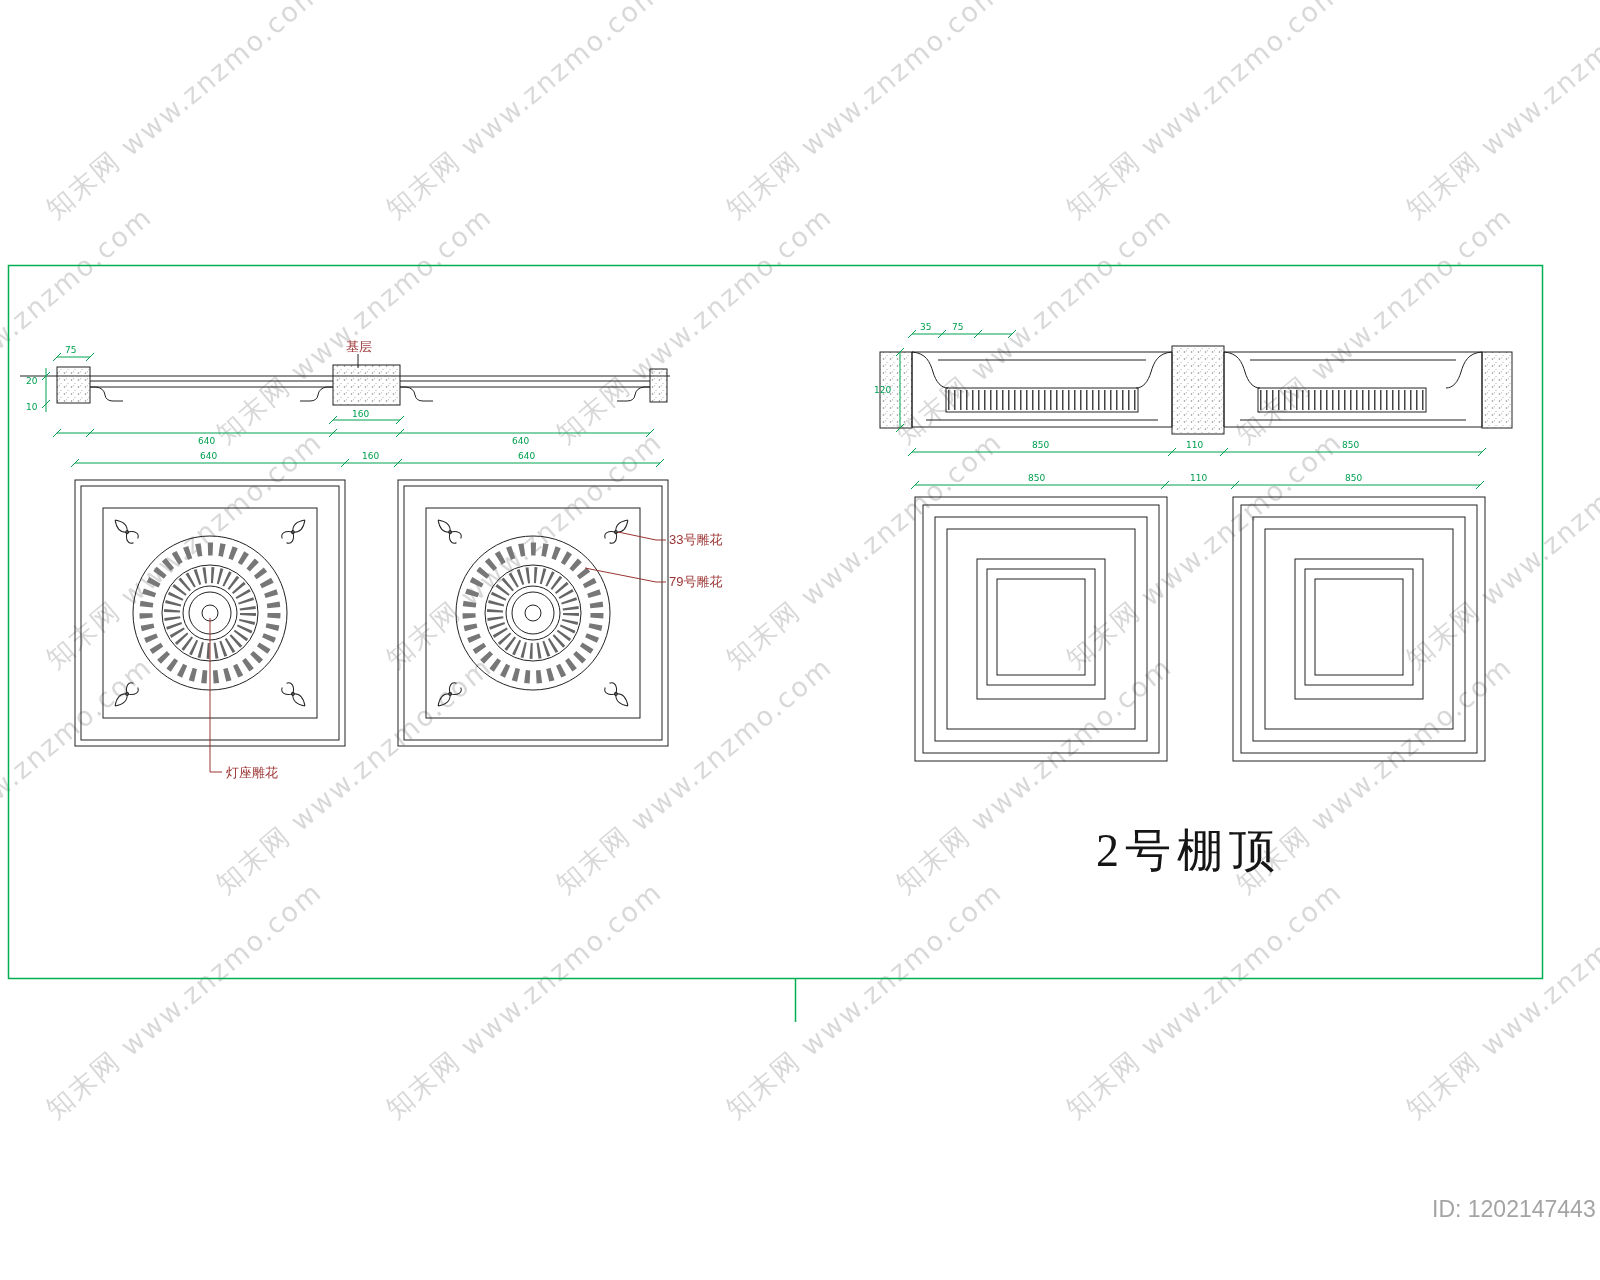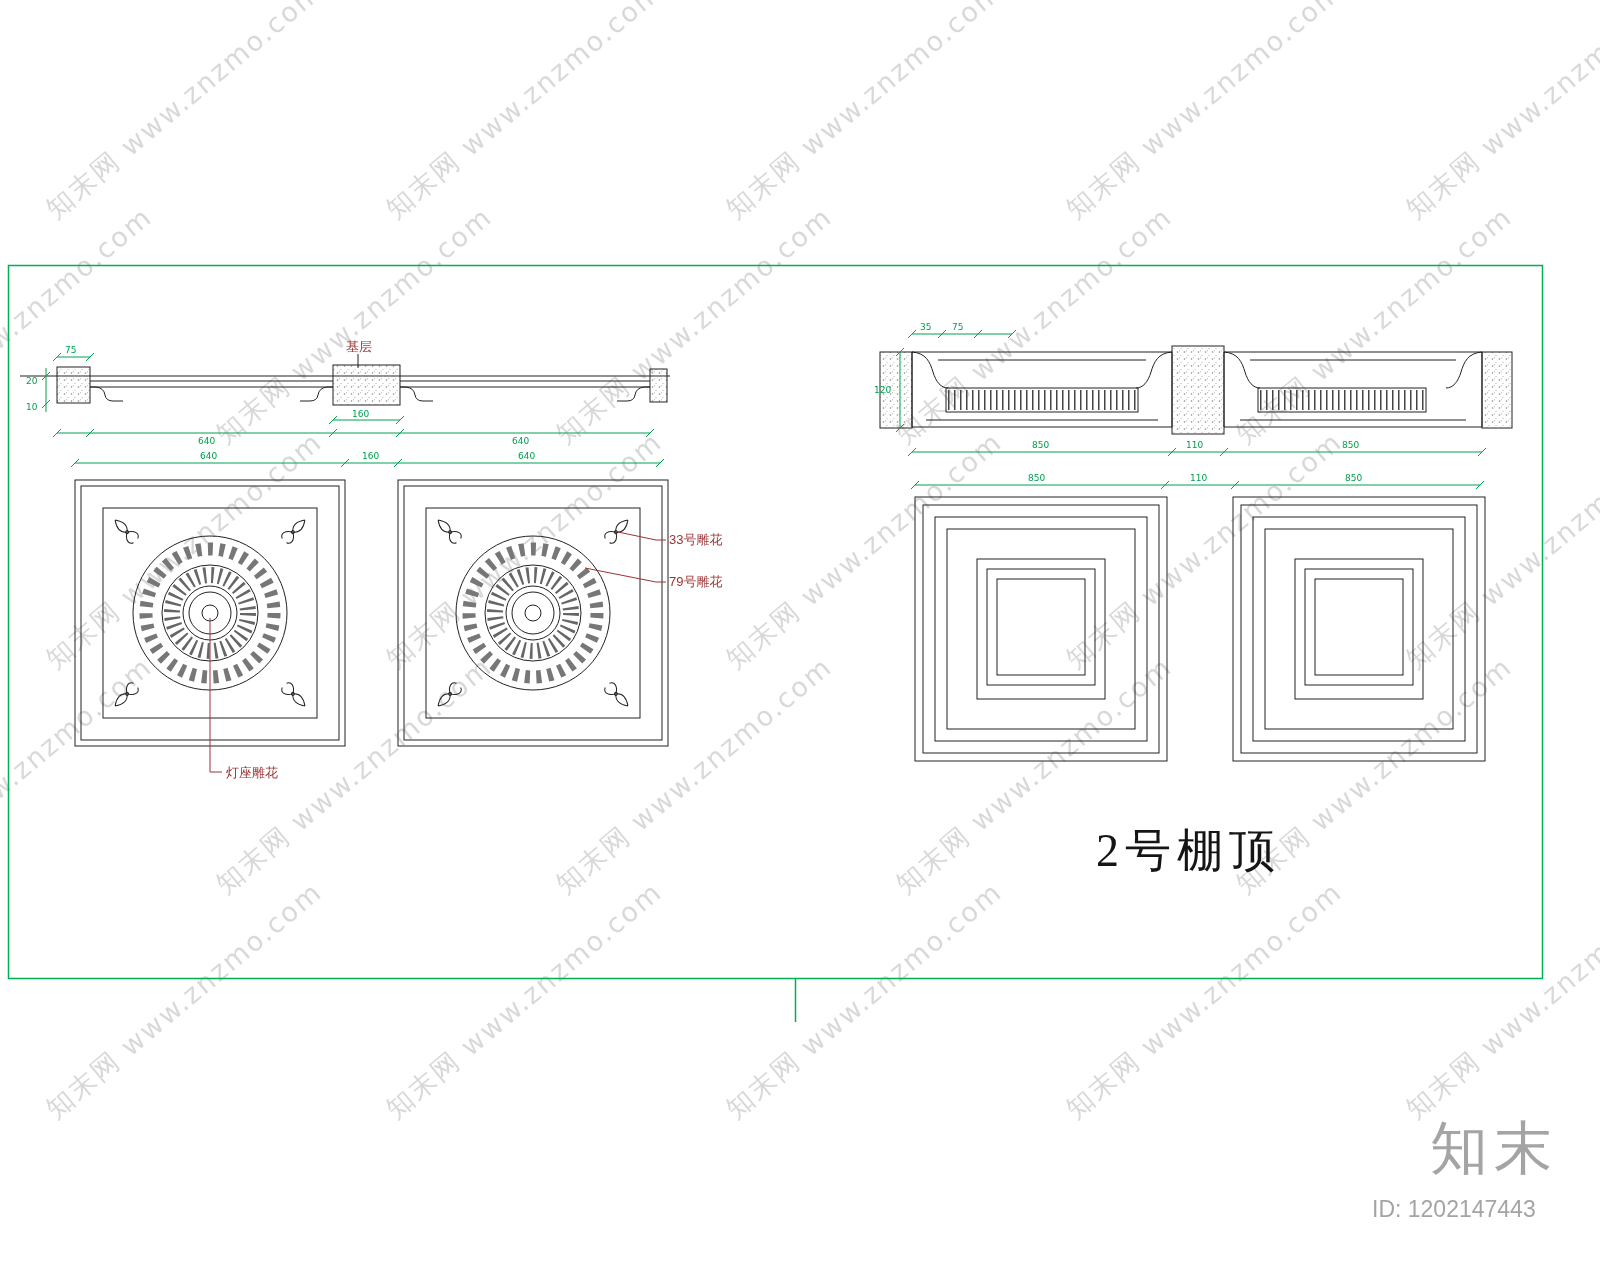--- a/index.html
+++ b/index.html
@@ -19,21 +19,21 @@
   .dimtext{fill:#00a050;font:9px "DejaVu Sans",sans-serif;}
   .ann{fill:#9c3333;font:13px "Liberation Sans",sans-serif;}
   .annln{stroke:#9c3333;fill:none;stroke-width:1;}
   
   .title{position:absolute;z-index:3;color:#151515;font-family:"Liberation Serif",serif;
          font-size:46px;letter-spacing:6px;white-space:nowrap;}
   .t1{left:158px;top:828px;}
   .t2{left:1096px;top:820px;}
   .logo{position:absolute;left:1430px;top:1110px;z-index:3;font-size:58px;
         color:#a4a4a4;letter-spacing:6px;font-family:"Liberation Sans",sans-serif;}
-  .idtext{position:absolute;left:1372px;top:1196px;z-index:3;font-size:23px;
+  .idtext{position:absolute;left:1432px;top:1196px;z-index:3;font-size:23px;
           color:#a4a4a4;font-family:"Liberation Sans",sans-serif;}
 </style>
 </head>
 <body>
 
 <div class="canvas">
 
   <div id="wm-layer">
       <div class="wm" style="left: -120px; top: -30px;">知末网 www.znzmo.com</div>
       <div class="wm" style="left: 220px; top: -30px;">知末网 www.znzmo.com</div>
@@ -241,15 +241,14 @@
       <text class="dimtext" x="1028" y="481">850</text>
       <text class="dimtext" x="1190" y="481">110</text>
       <text class="dimtext" x="1345" y="481">850</text>
     </g>
 
     <use href="#coffer-panel" x="915" y="497"></use>
     <use href="#coffer-panel" x="1233" y="497"></use>
   </svg>
 
   <div class="title t2">2号棚顶</div>
-  <div class="logo">知末</div>
   <div class="idtext">ID: 1202147443</div>
 </div>
 
 </body></html>

